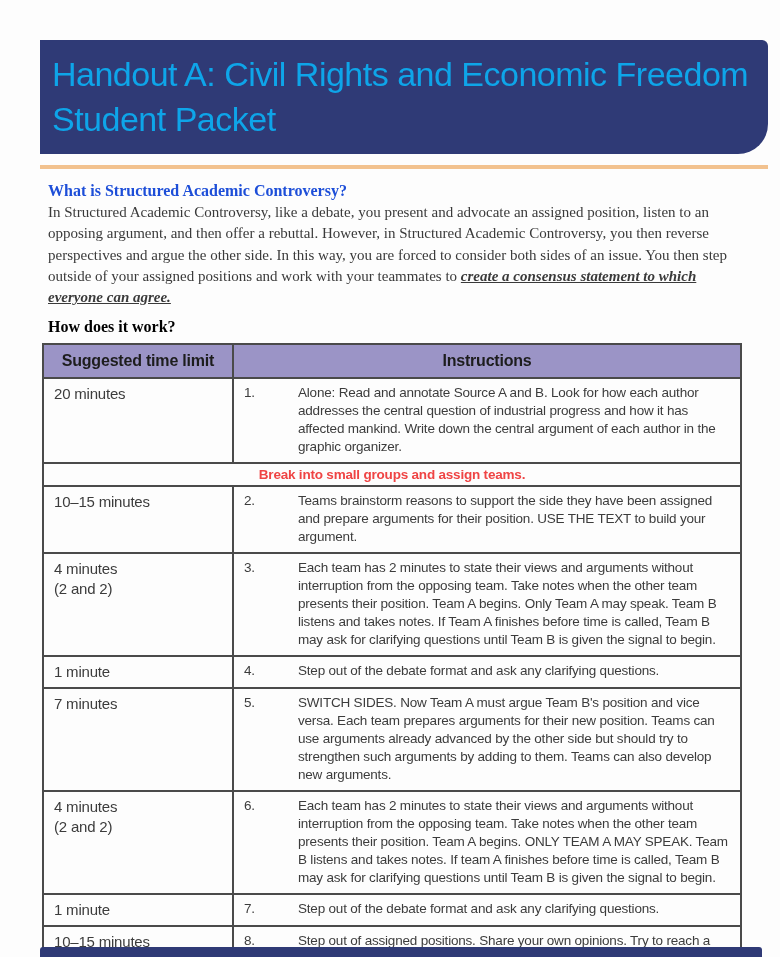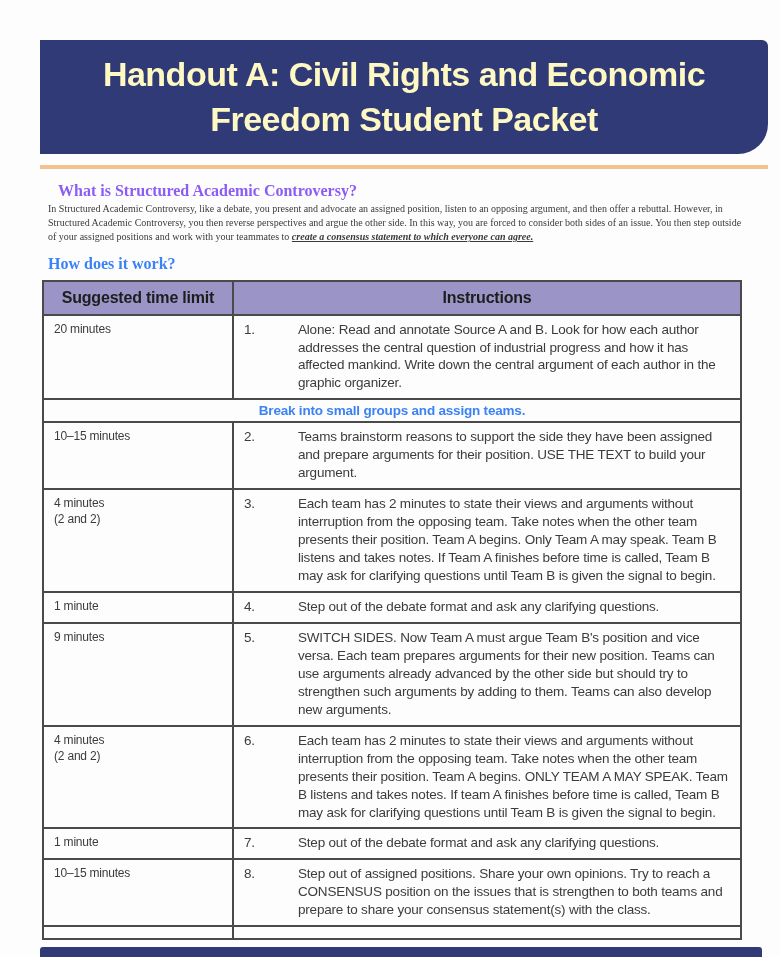--- a/index.html
+++ b/index.html
@@ -7,63 +7,63 @@
     position:relative; width:780px; height:957px; overflow:hidden;
     background:#fdfdfd; font-family:"Liberation Sans", sans-serif;
   }
   
   .banner {
     position:absolute; left:40px; top:40px; width:728px; height:114px;
     background:#2f3a76; border-radius:0 6px 30px 0;
     display:flex; align-items:center; justify-content:center;
   }
   .banner .title {
-    color:#fef9c3; font-size:34px; line-height:1.32; font-weight:700;
-    letter-spacing:-0.5px; text-align:center; margin:0; padding:0 12px;
+    color:#0ea5e9; font-size:34px; line-height:1.32; font-weight:400;
+    letter-spacing:-0.5px; text-align:left; margin:0; padding:0 12px;
   }
   .rule {
     position:absolute; left:40px; top:165px; width:728px; height:4px;
     background:#f2c28f;
   }
   
   .content {
     position:absolute; left:48px; top:182px; width:694px;
     font-family:"Liberation Serif", serif; color:#3a3a3a;
   }
   .intro-heading {
-    font-size:16px; font-weight:bold; color:#8b5cf6; margin:0 0 2px 10px;
-  }
-  .intro-para { font-size:10px; line-height:1.42; margin:0 0 10px 0; }
+    font-size:16px; font-weight:bold; color:#1d4ed8; margin:0 0 2px 0;
+  }
+  .intro-para { font-size:15px; line-height:1.42; margin:0 0 10px 0; }
   .consensus { font-weight:bold; font-style:italic; text-decoration:underline; }
   .how-heading {
-    font-size:16px; font-weight:bold; color:#3b82f6; margin:0 0 7px 0;
+    font-size:16px; font-weight:bold; color:#000000; margin:0 0 7px 0;
   }
   
   table.sac {
     border-collapse:collapse; width:700px; margin-left:-6px;
     font-family:"Liberation Sans", sans-serif; color:#3c3c3c;
     letter-spacing:-0.2px;
   }
   table.sac th, table.sac td { border:2px solid #4a4a4a; }
   table.sac th {
     background:#9b94c6; color:#1d1d1d; font-size:16px; font-weight:bold;
     padding:6px 8px; line-height:1.25;
   }
   th.time-col { width:172px; }
   td.time-cell {
-    vertical-align:top; padding:5px 10px; font-size:12px; line-height:1.35;
+    vertical-align:top; padding:5px 10px; font-size:15px; line-height:1.35;
   }
   td.instr-cell {
     vertical-align:top; padding:5px 10px 6px 8px; font-size:13.5px; line-height:1.33;
   }
   .instr-flex { display:flex; }
   .instr-num { flex:0 0 20px; text-align:left; padding-left:2px; }
   .instr-text { flex:1 1 auto; padding-left:6px;margin-left:28px; }
   td.divider-cell {
-    text-align:center; font-weight:bold; font-size:13.5px; color:#3b82f6;
+    text-align:center; font-weight:bold; font-size:13.5px; color:#ef4444;
     padding:3px 6px;
   }
   
   .bottom-bar {
     position:absolute; left:40px; bottom:0; width:722px; height:10px;
     background:#2f3a76; border-radius:3px 3px 0 0;
   }
 </style>
 </head>
 <body>
@@ -133,21 +133,21 @@
             </td>
           <td class="instr-cell">
             <div class="instr-flex">
                 <span class="instr-num">4.</span>
                 <span class="instr-text">Step out of the debate format and ask any clarifying questions.</span>
               </div>
           </td>
         </tr>
         <tr>
           <td class="time-cell">
-              <div>9 minutes</div>
+              <div>7 minutes</div>
             </td>
           <td class="instr-cell">
             <div class="instr-flex">
                 <span class="instr-num">5.</span>
                 <span class="instr-text">SWITCH SIDES. Now Team A must argue Team B's position and vice versa. Each team prepares arguments for their new position. Teams can use arguments already advanced by the other side but should try to strengthen such arguments by adding to them. Teams can also develop new arguments.</span>
               </div>
           </td>
         </tr>
         <tr>
           <td class="time-cell">

